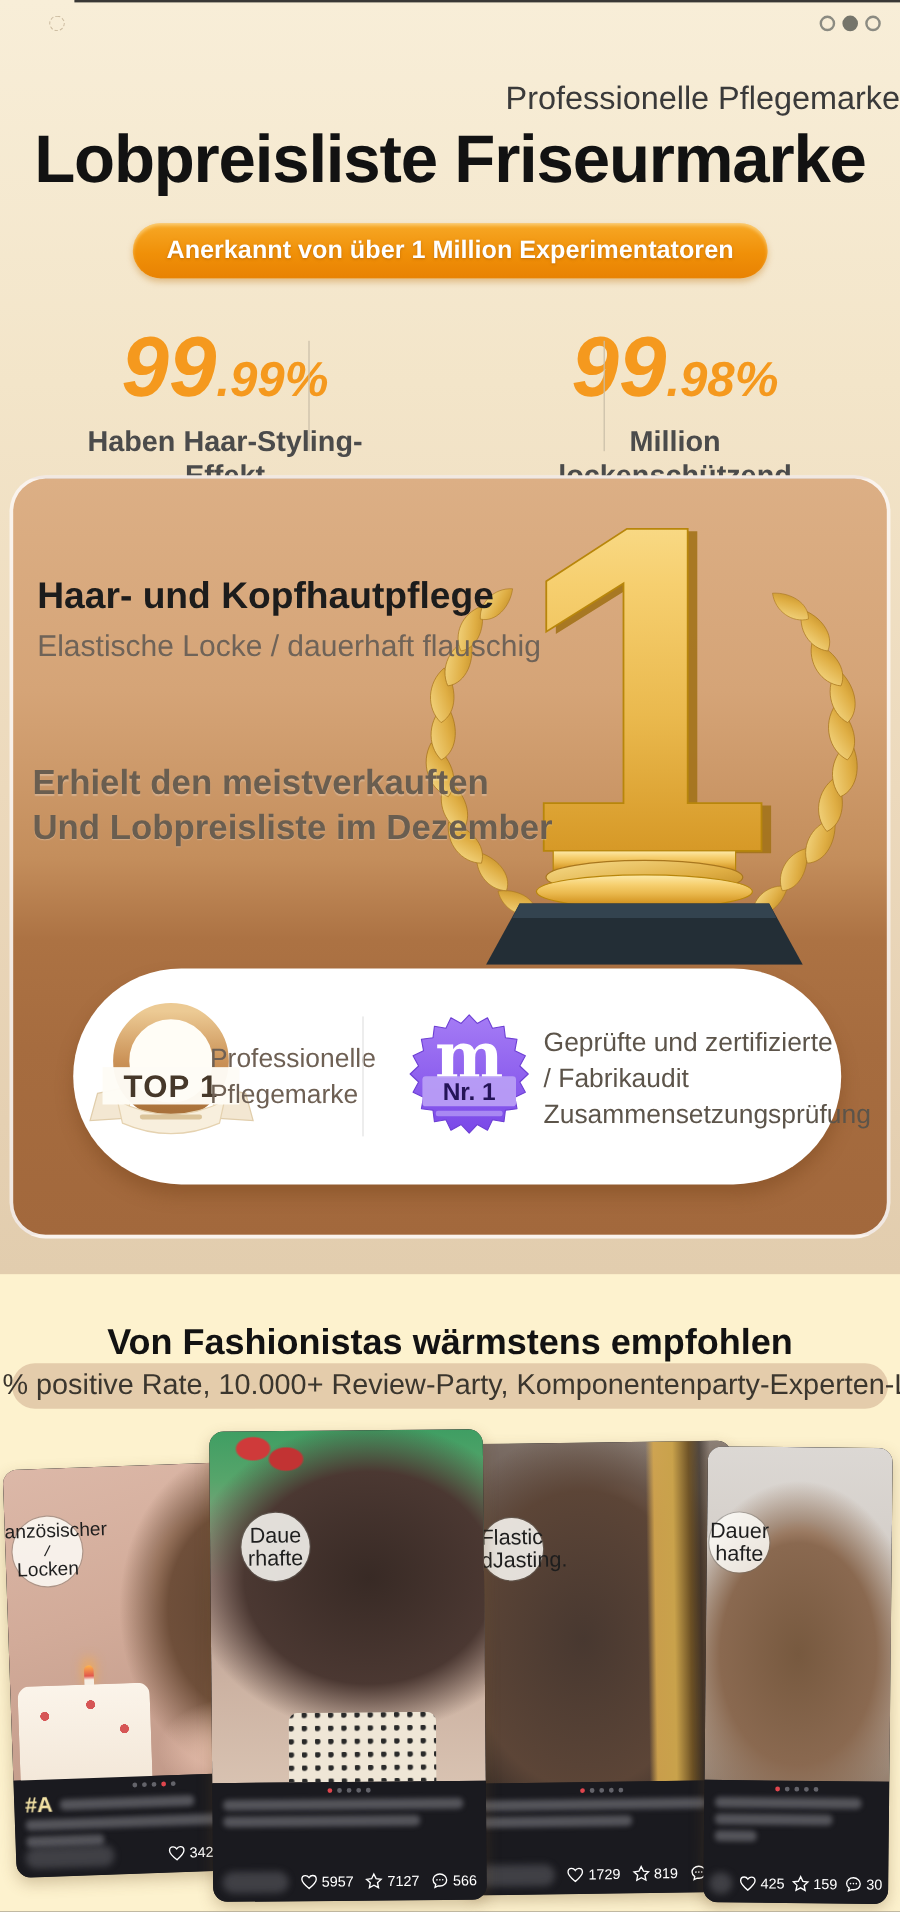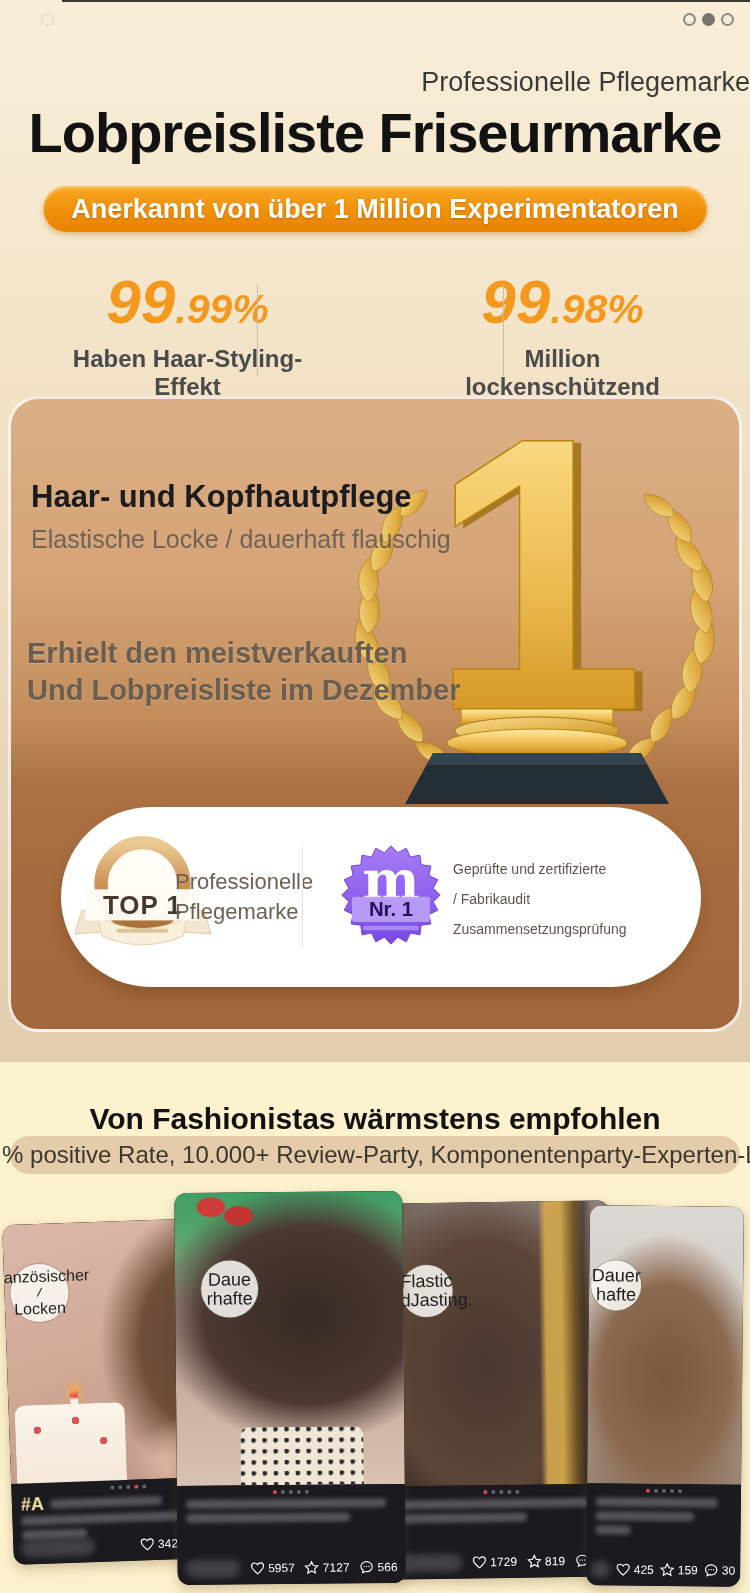--- a/index.html
+++ b/index.html
@@ -22,27 +22,27 @@
 
   .subtitle { position:absolute; top:67px; left:0; width:750px; text-align:right;
     font-size:27px; color:#3a3a3a; }
   .title { position:absolute; top:100px; left:0; width:750px; text-align:center;
     font-size:56px; font-weight:700; color:#121212; letter-spacing:-1px; }
 
   .orange-pill { position:absolute; top:186px; left:50%; transform:translateX(-50%);
     height:46px; line-height:46px; padding:0 28px; border-radius:23px; white-space:nowrap;
     background:linear-gradient(180deg,#f7a826 0%,#f09008 55%,#e88203 100%);
     box-shadow:inset 0 2px 3px rgba(255,235,180,.55), 0 3px 5px rgba(190,110,0,.35);
-    color:#fff; font-weight:700; font-size:27px; text-shadow:0 1px 2px rgba(150,75,0,.5); }
+    color:#fff; font-weight:700; font-size:21px; text-shadow:0 1px 2px rgba(150,75,0,.5); }
 
   
   .stats { position:absolute; top:266px; left:0; width:750px; display:flex; }
   .stat-col { flex:1; text-align:center; }
   .stat-value { color:#f5991e; font-style:italic; font-weight:700; white-space:nowrap; }
-  .stat-big { font-size:62px; }
+  .stat-big { font-size:71px; }
   .stat-small { font-size:41px; }
   .stat-label { margin:8px auto 0; font-size:24px; font-weight:700; color:#4b4b4b; line-height:28px; max-width:235px; }
   .stat-div { position:absolute; top:284px; width:1px; height:92px; background:#c9bda8; }
   .stat-div.d1 { left:257px; } .stat-div.d2 { left:503px; }
 
   
   .award { position:absolute; left:8px; top:396px; width:734px; height:636px; border-radius:30px;
     border:3px solid rgba(255,255,255,.85); overflow:hidden;
     background:linear-gradient(180deg,#dcaf85 0%,#d5a477 28%,#c48e5c 50%,#ac7243 61%,#a66c3f 75%,#a2683c 100%); }
   .award-title { position:absolute; left:20px; top:80px; font-size:31px; font-weight:700; color:#1c1c1c; }
@@ -52,21 +52,21 @@
   .award-line.l1 { top:238px; } .award-line.l2 { top:275px; }
   .trophy { position:absolute; left:322px; top:10px; width:412px; height:395px; }
 
   
   .cert-pill { position:absolute; left:50px; top:408px; width:640px; height:180px; border-radius:90px;
     background:#fff; box-shadow:0 9px 14px rgba(110,60,20,.35); }
   .top1-svg { position:absolute; left:12px; top:22px; width:140px; height:132px; }
   .top1-text { position:absolute; left:114px; top:60px; font-size:22px; color:#6e6054; line-height:30px; }
   .cert-div { position:absolute; left:241px; top:40px; width:1px; height:100px; background:#e2e2e2; }
   .m-badge { position:absolute; left:278px; top:36px; width:104px; height:104px; }
-  .cert-text { position:absolute; left:392px; top:47px; width:245px; font-size:14px; color:#5c544a; line-height:30px; }
+  .cert-text { position:absolute; left:392px; top:47px; width:245px; font-size:22px; color:#5c544a; line-height:30px; }
 
   
   .rev-heading { position:absolute; top:1102px; left:0; width:750px; text-align:center;
     font-size:30px; font-weight:700; color:#121212; }
   .rate-pill { position:absolute; top:1136px; left:10px; width:730px; height:38px; border-radius:19px;
     background:#e4ccab; color:#3b362e; font-size:24px; display:flex; align-items:center; justify-content:center;
     white-space:nowrap; }
 
   
   .rcard { position:absolute; border-radius:12px; overflow:hidden;

